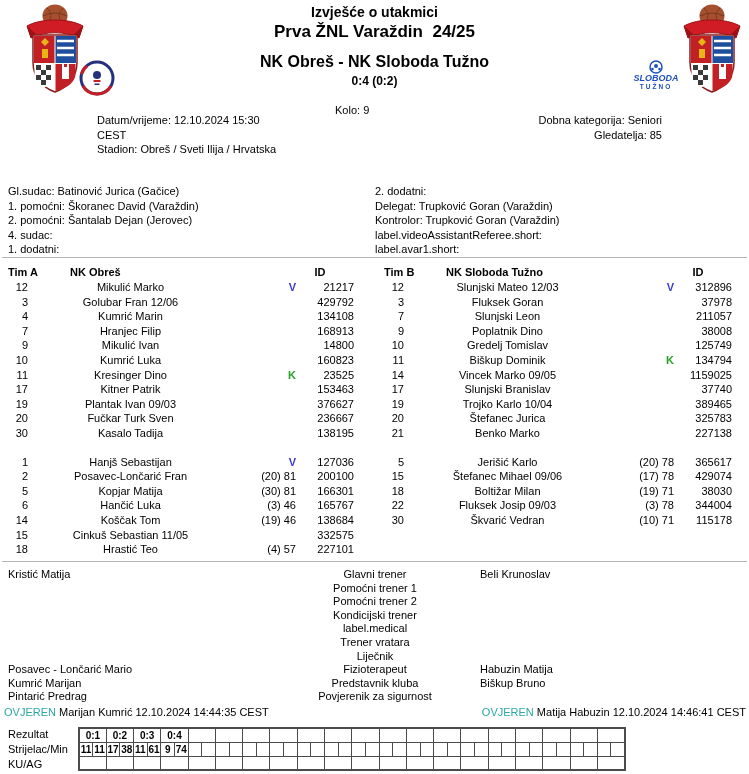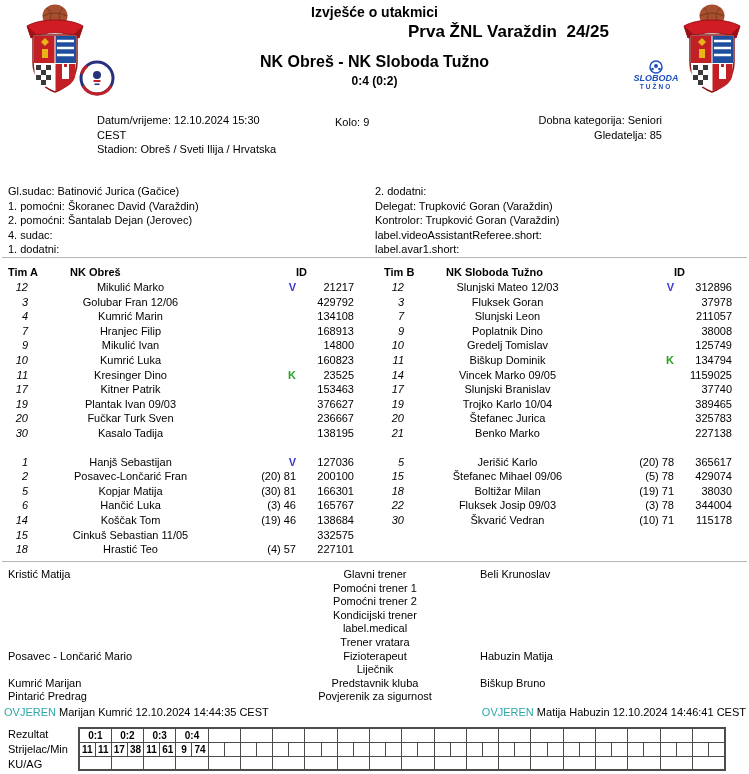--- a/index.html
+++ b/index.html
@@ -5,71 +5,71 @@
   * { margin:0; padding:0; box-sizing:border-box; }
   html,body { background:#fff; }
   .page {
     position:relative; width:749px; height:774px; background:#fff;
     font-family:"Liberation Sans","DejaVu Sans",sans-serif; font-size:11px; color:#000;
     overflow:hidden;
   }
   
   .titles { position:absolute; left:140px; top:4px; width:469px; text-align:center; }
   .t1 { font-size:14px; font-weight:bold; white-space:pre; }
-  .t2 { font-size:17px; font-weight:bold; white-space:pre; margin-top:2px;text-align:right; }
+  .t2 { font-size:17px; font-weight:bold; white-space:pre; margin-top:2px; }
   .t3 { font-size:16px; font-weight:bold; white-space:pre; margin-top:11px; }
   .t4 { font-size:12px; font-weight:bold; white-space:pre; margin-top:3px; }
   .crest { position:absolute; top:3px; }
   .crest-left { left:24px; }
   .crest-right { left:681px; }
   .club-logo-a { position:absolute; left:79px; top:60px; }
   .sloboda { position:absolute; left:630px; top:60px; width:52px; text-align:center; color:#1d4fc0; }
   .sloboda .emb { display:block; margin:0 auto; }
   .sloboda .l1 { font-size:9px; font-weight:bold; font-style:italic; letter-spacing:0px; line-height:9px; }
   .sloboda .l2 { font-size:6.5px; font-weight:bold; letter-spacing:2px; line-height:7px; }
   
   .info-left  { position:absolute; left:97px;  top:113px; line-height:14.6px; }
-  .info-round { position:absolute; left:335px; top:115px; line-height:14.6px; }
+  .info-round { position:absolute; left:335px; top:103px; line-height:14.6px; }
   .info-right { position:absolute; right:87px; top:113px; text-align:right; line-height:14.6px; }
   
   .off-left  { position:absolute; left:8px;   top:184px; line-height:14.6px; }
   .off-right { position:absolute; left:375px; top:184px; line-height:14.6px; }
   .rule { position:absolute; left:2px; width:745px; border-top:1px solid #b5b5b5; }
   .rule1 { top:257px; } .rule2 { top:561px; }
   
   .roster { position:absolute; top:265px; }
   .roster-a { left:8px;  width:346px; }
   .roster-b { left:384px; width:348px; }
   .r-head { display:flex; font-weight:bold; height:15px; line-height:15px; }
   .rh-tim { width:54px; }
   .rh-club { flex:1;padding-left:8px; }
-  .rh-id { width:58px; text-align:left; padding-right:10px; }
+  .rh-id { width:58px; text-align:center; padding-right:10px; }
   .r-row { display:flex; height:14.6px; line-height:14.6px; }
-  .r-num { width:20px; text-align:right;font-style:italic; }
+  .r-num { width:20px; text-align:right; }
   .r-name { flex:1; padding-left:1px;text-align:center; }
   .r-mark { width:64px; text-align:right; white-space:pre; }
   .r-id { width:58px; text-align:right; }
   .mark-v { color:#3939cf; font-weight:bold; }
   .mark-k { color:#23a123; font-weight:bold; }
   .subs { margin-top:14px; }
   
   .staff { position:absolute; left:0; top:568px; width:749px; }
   .s-row { display:flex; height:13.6px; line-height:13.6px; }
   .s-a { width:290px; padding-left:8px; }
   .s-role { width:170px; text-align:center; }
   .s-b { flex:1; padding-left:20px; }
   
   .verif-l { position:absolute; left:4px; top:706px; }
   .verif-r { position:absolute; right:3px; top:706px; text-align:right; }
   .ovj { color:#2ba7a7; }
   
   .res-labels { position:absolute; left:8px; top:727px; line-height:15px; }
   .res-labels div { height:15px; }
   .rtable-wrap { position:absolute; left:78px; top:727px; }
-  table.rt { border-collapse:collapse; table-layout:fixed; width:648px; border:2px solid #4b4b4b; }
+  table.rt { border-collapse:collapse; table-layout:fixed; width:548px; border:2px solid #4b4b4b; }
   table.rt td { border:1px solid #4b4b4b; height:13px; padding:0; text-align:center;
                 font-size:10px; font-weight:bold; line-height:13px; overflow:hidden; }
 </style>
 </head>
 <body>
 
 <div class="page">
 
   <div class="crest crest-left">
     <svg width="62" height="92" viewBox="0 0 62 92">
@@ -413,21 +413,21 @@
         <div class="r-row">
           <span class="r-num">5</span>
           <span class="r-name">Jerišić Karlo</span>
           <span class="r-mark mark-sub">(20) 78</span>
           <span class="r-id">365617</span>
         </div>
 
         <div class="r-row">
           <span class="r-num">15</span>
           <span class="r-name">Štefanec Mihael 09/06</span>
-          <span class="r-mark mark-sub">(5) 78</span>
+          <span class="r-mark mark-sub">(17) 78</span>
           <span class="r-id">429074</span>
         </div>
 
         <div class="r-row">
           <span class="r-num">18</span>
           <span class="r-name">Boltižar Milan</span>
           <span class="r-mark mark-sub">(19) 71</span>
           <span class="r-id">38030</span>
         </div>
 
@@ -481,29 +481,29 @@
         <span class="s-b"></span>
       </div>
 
       <div class="s-row">
         <span class="s-a"></span>
         <span class="s-role">Trener vratara</span>
         <span class="s-b"></span>
       </div>
 
       <div class="s-row">
+        <span class="s-a"></span>
+        <span class="s-role">Liječnik</span>
+        <span class="s-b"></span>
+      </div>
+
+      <div class="s-row">
         <span class="s-a">Posavec - Lončarić Mario</span>
         <span class="s-role">Fizioterapeut</span>
         <span class="s-b">Habuzin Matija</span>
-      </div>
-
-      <div class="s-row">
-        <span class="s-a"></span>
-        <span class="s-role">Liječnik</span>
-        <span class="s-b"></span>
       </div>
 
       <div class="s-row">
         <span class="s-a">Kumrić Marijan</span>
         <span class="s-role">Predstavnik kluba</span>
         <span class="s-b">Biškup Bruno</span>
       </div>
 
       <div class="s-row">
         <span class="s-a">Pintarić Predrag</span>

